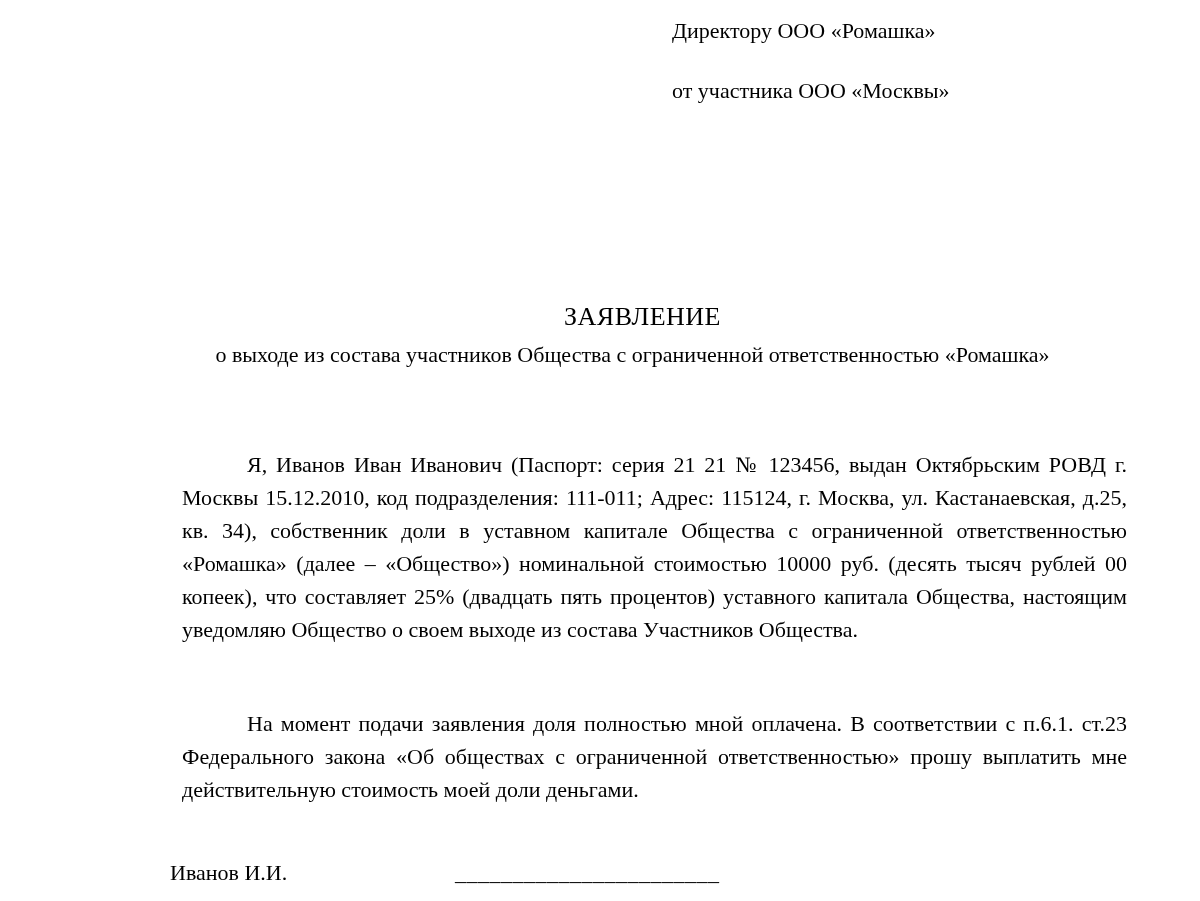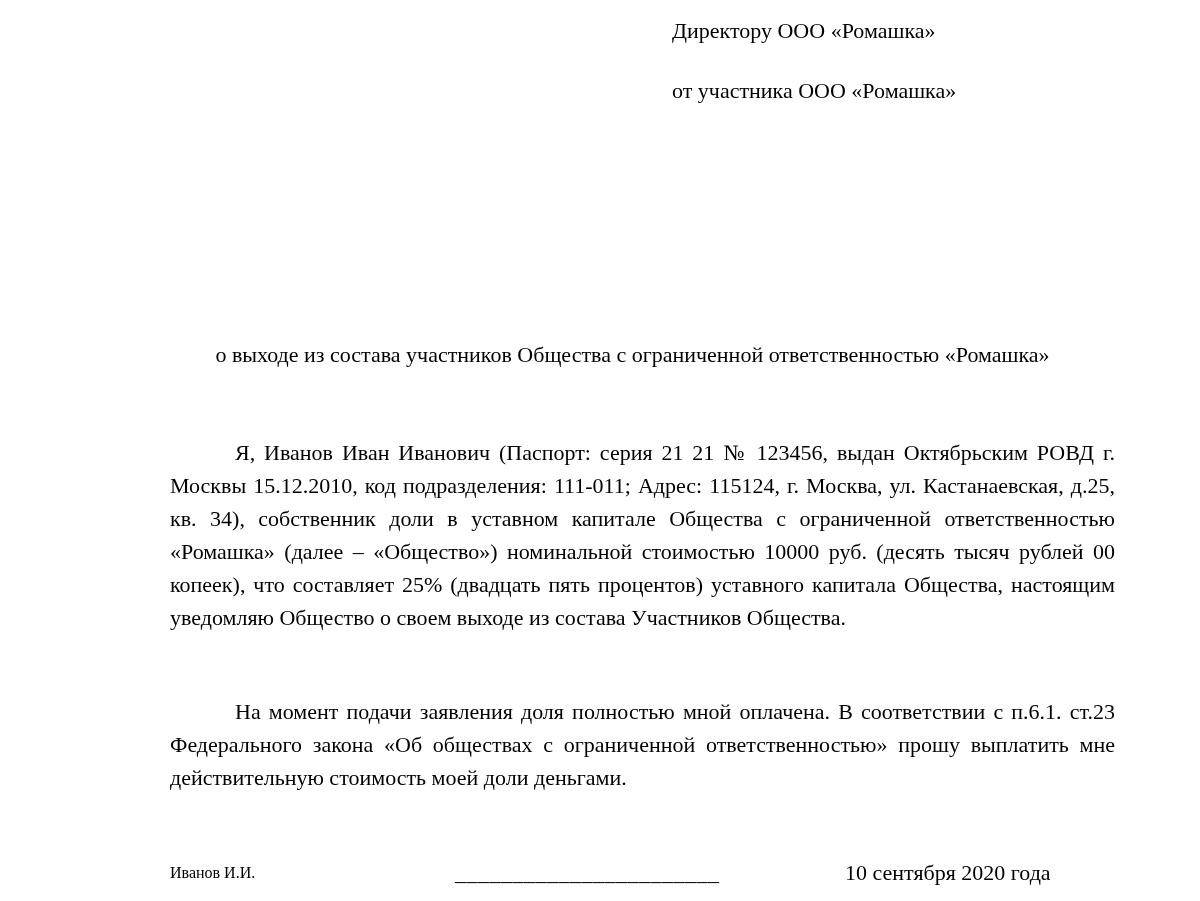--- a/index.html
+++ b/index.html
@@ -47,33 +47,33 @@
     top: 340px;
     width: 945px;
     text-align: center;
     font-size: 22px;
     line-height: 30px;
   }
   .body-par {
     position: absolute;
     left: 170px;
     width: 945px;
-    margin: 0;
+    margin: 12px;
     font-size: 22px;
     line-height: 33px;
     text-align: justify;
     text-indent: 65px;
   }
   .par-1 { top: 436px; }
   .par-2 { top: 695px; }
   .sig-name {
     position: absolute;
     left: 170px;
     top: 856px;
-    font-size: 16px;
+    font-size: 22px;
     line-height: 33px;
   }
   .sig-line {
     position: absolute;
     left: 455px;
     top: 856px;
     font-size: 22px;
     line-height: 33px;
     letter-spacing: 0.5px;
   }
@@ -87,27 +87,27 @@
   }
 </style>
 </head>
 <body>
 
 <div class="page">
 
   <div class="recipient-block">
     <div>Директору ООО «Ромашка»</div>
     <div class="recipient-gap"></div>
-    <div>от участника ООО «Ромашка»</div>
+    <div>от участника ООО «Москвы»</div>
   </div>
 
+  <div class="doc-title">ЗАЯВЛЕНИЕ</div>
 
   <div class="doc-subtitle">о выходе из состава участников Общества с ограниченной ответственностью «Ромашка»</div>
 
   <p class="body-par par-1">Я, Иванов Иван Иванович (Паспорт: серия 21 21 № 123456, выдан Октябрьским РОВД г. Москвы 15.12.2010, код подразделения: 111-011; Адрес: 115124, г. Москва, ул. Кастанаевская, д.25, кв. 34), собственник доли в уставном капитале Общества с ограниченной ответственностью «Ромашка» (далее – «Общество») номинальной стоимостью 10000 руб. (десять тысяч рублей 00 копеек), что составляет 25% (двадцать пять процентов) уставного капитала Общества, настоящим уведомляю Общество о своем выходе из состава Участников Общества.</p>
 
   <p class="body-par par-2">На момент подачи заявления доля полностью мной оплачена. В соответствии с п.6.1. ст.23 Федерального закона «Об обществах с ограниченной ответственностью» прошу выплатить мне действительную стоимость моей доли деньгами.</p>
 
   <div class="sig-name">Иванов И.И.</div>
   <div class="sig-line">_______________________</div>
-  <div class="sig-date">10 сентября 2020 года</div>
 
 </div>
 
 </body></html>

